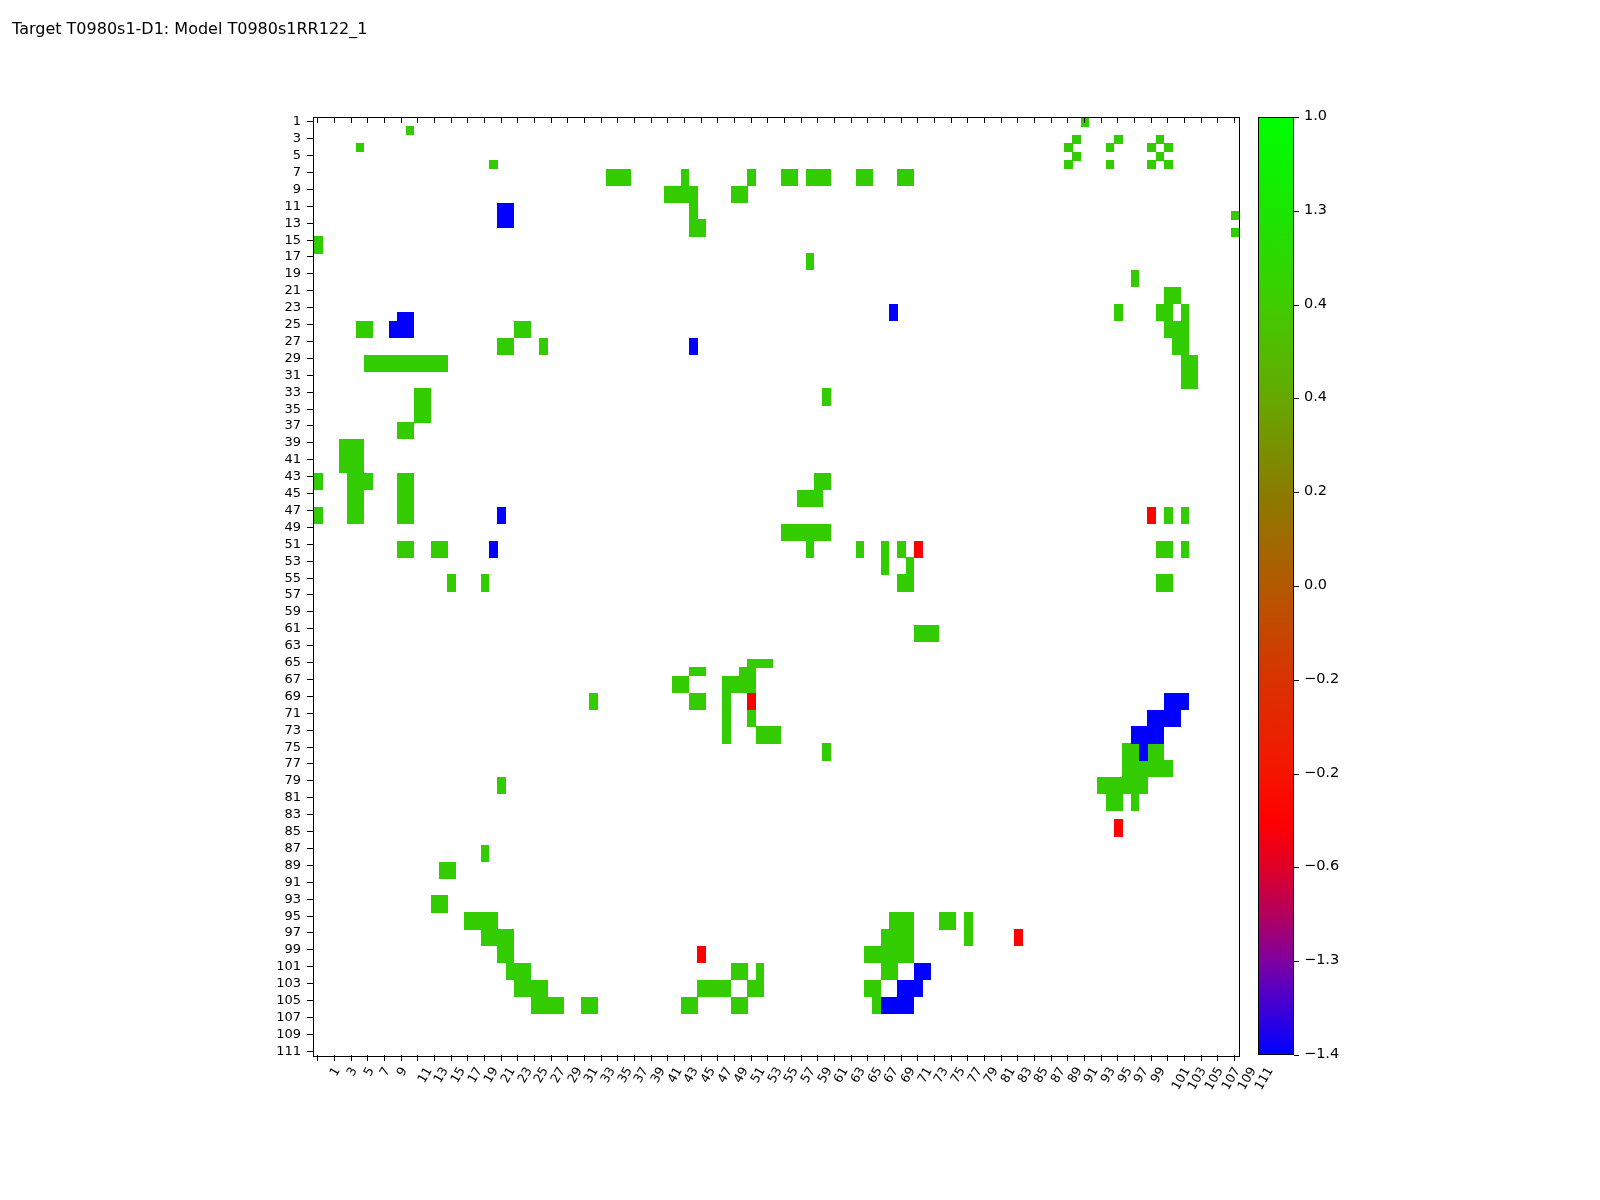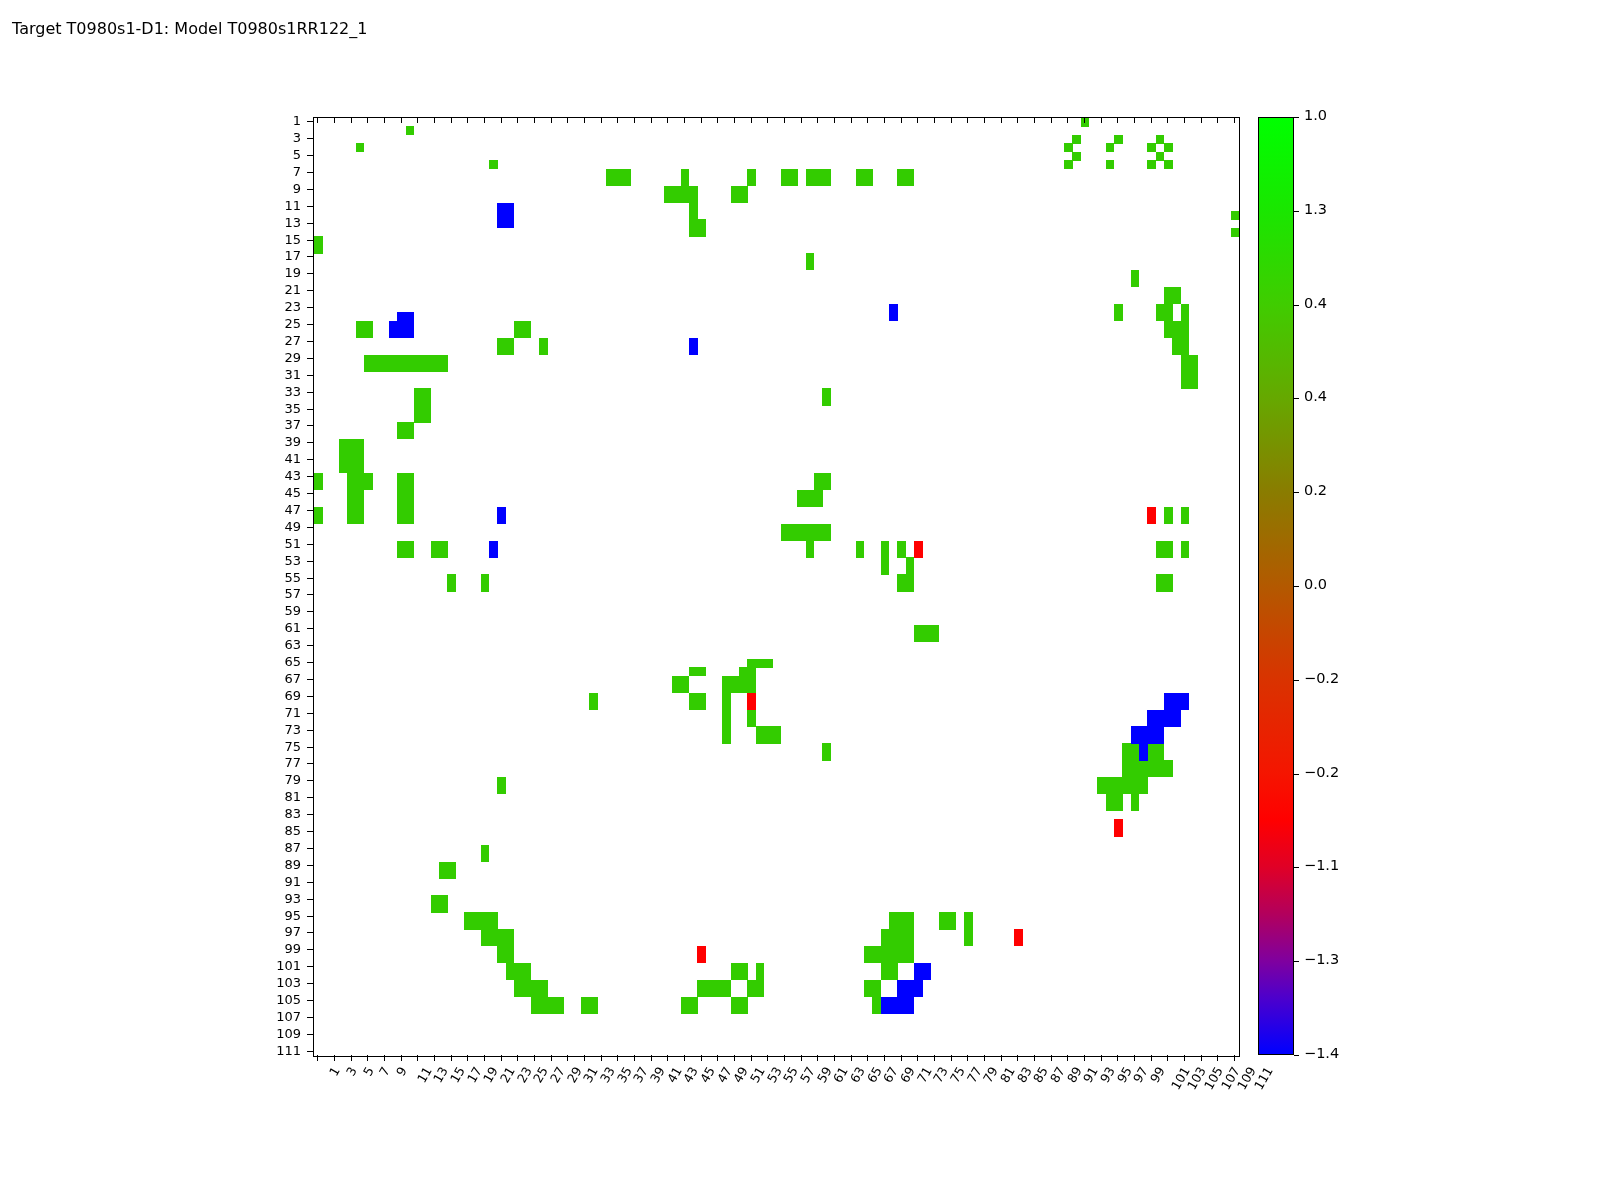--- a/index.html
+++ b/index.html
@@ -976,20 +976,20 @@
       <div class="cb-lab" style="top: 271.4px;">0.4</div>
       <div class="cb-tick" style="top: 375.2px;"></div>
       <div class="cb-lab" style="top: 365.2px;">0.2</div>
       <div class="cb-tick" style="top: 469px;"></div>
       <div class="cb-lab" style="top: 459px;">0.0</div>
       <div class="cb-tick" style="top: 562.8px;"></div>
       <div class="cb-lab" style="top: 552.8px;">−0.2</div>
       <div class="cb-tick" style="top: 656.6px;"></div>
       <div class="cb-lab" style="top: 646.6px;">−0.2</div>
       <div class="cb-tick" style="top: 750.4px;"></div>
-      <div class="cb-lab" style="top: 740.4px;">−1.1</div>
+      <div class="cb-lab" style="top: 740.4px;">−0.6</div>
       <div class="cb-tick" style="top: 844.2px;"></div>
       <div class="cb-lab" style="top: 834.2px;">−1.3</div>
       <div class="cb-tick" style="top: 938px;"></div>
       <div class="cb-lab" style="top: 928px;">−1.4</div>
     </div>
 
 </div>
 
 </body></html>

